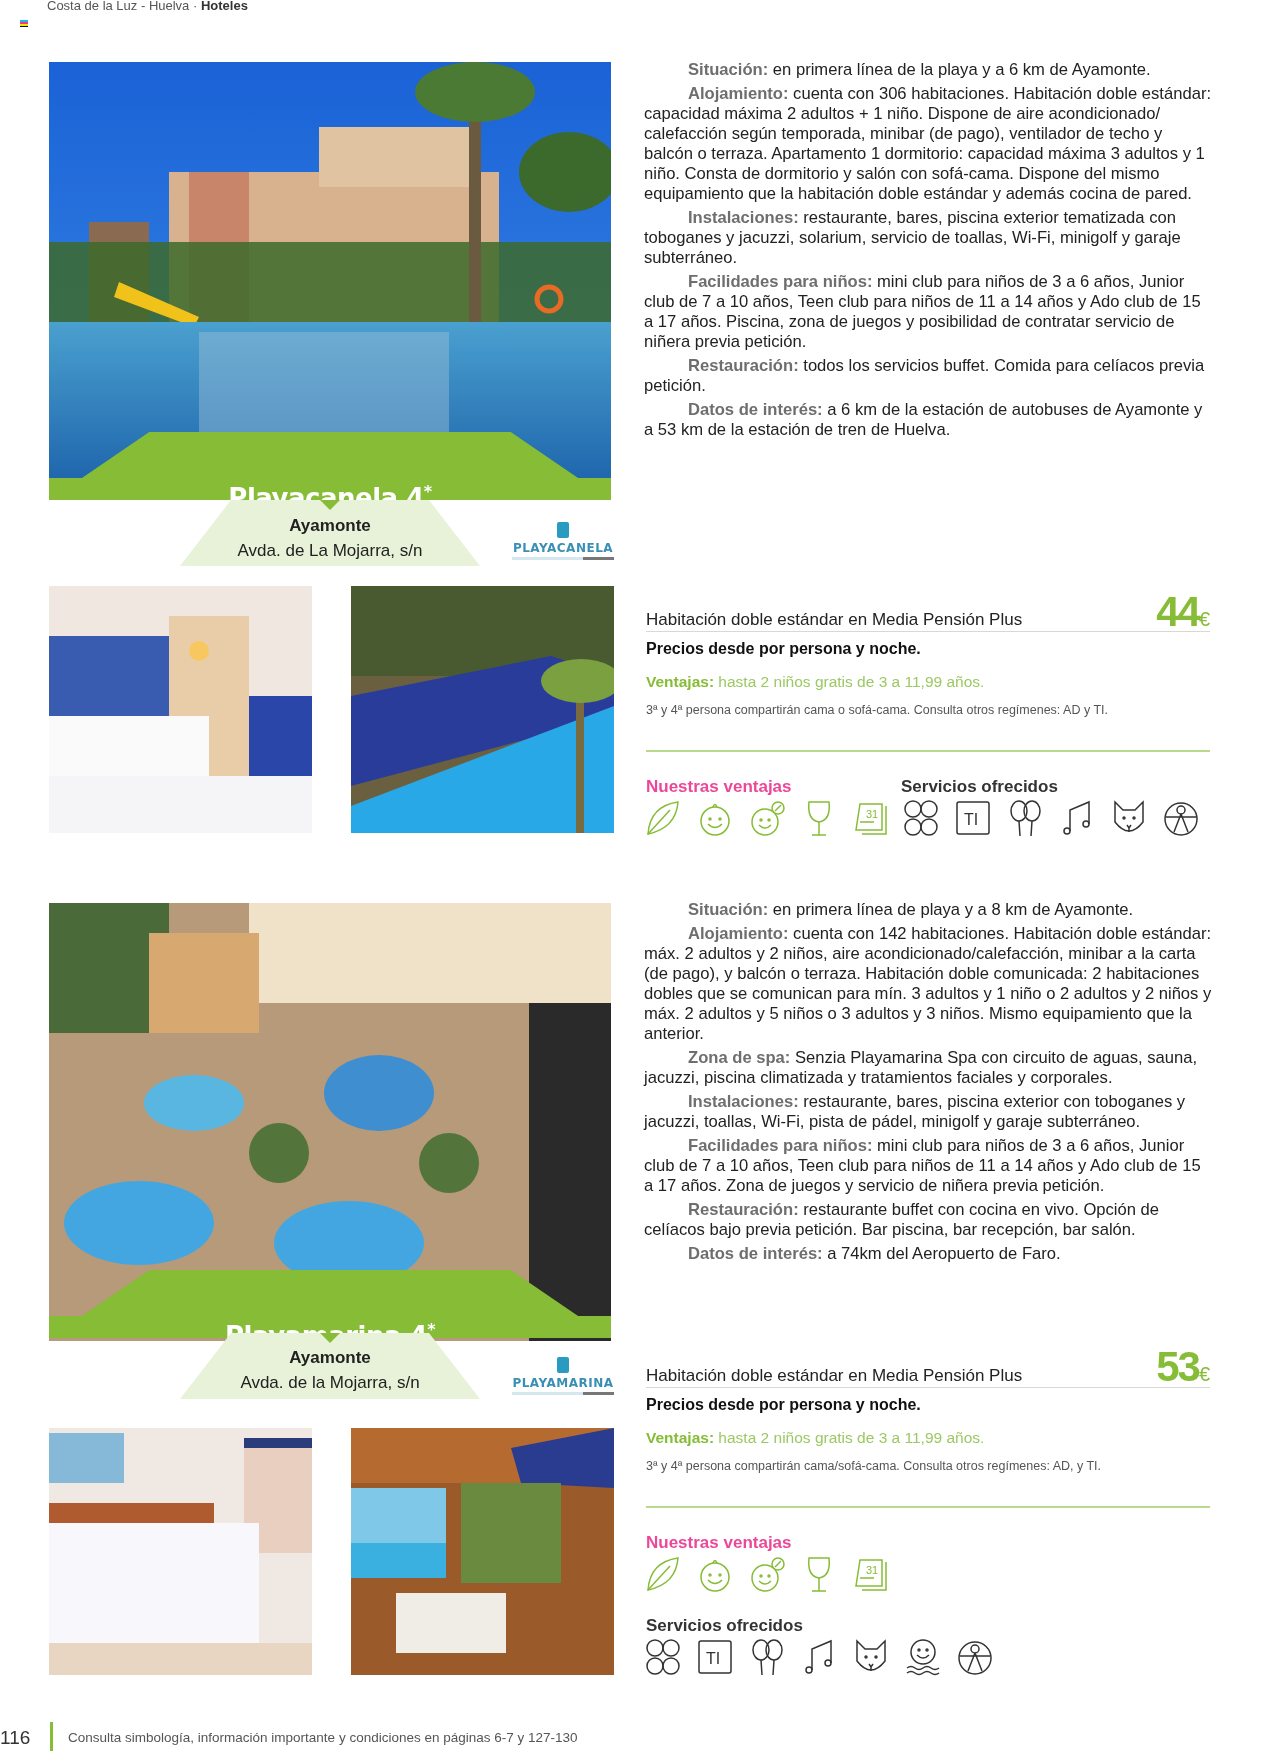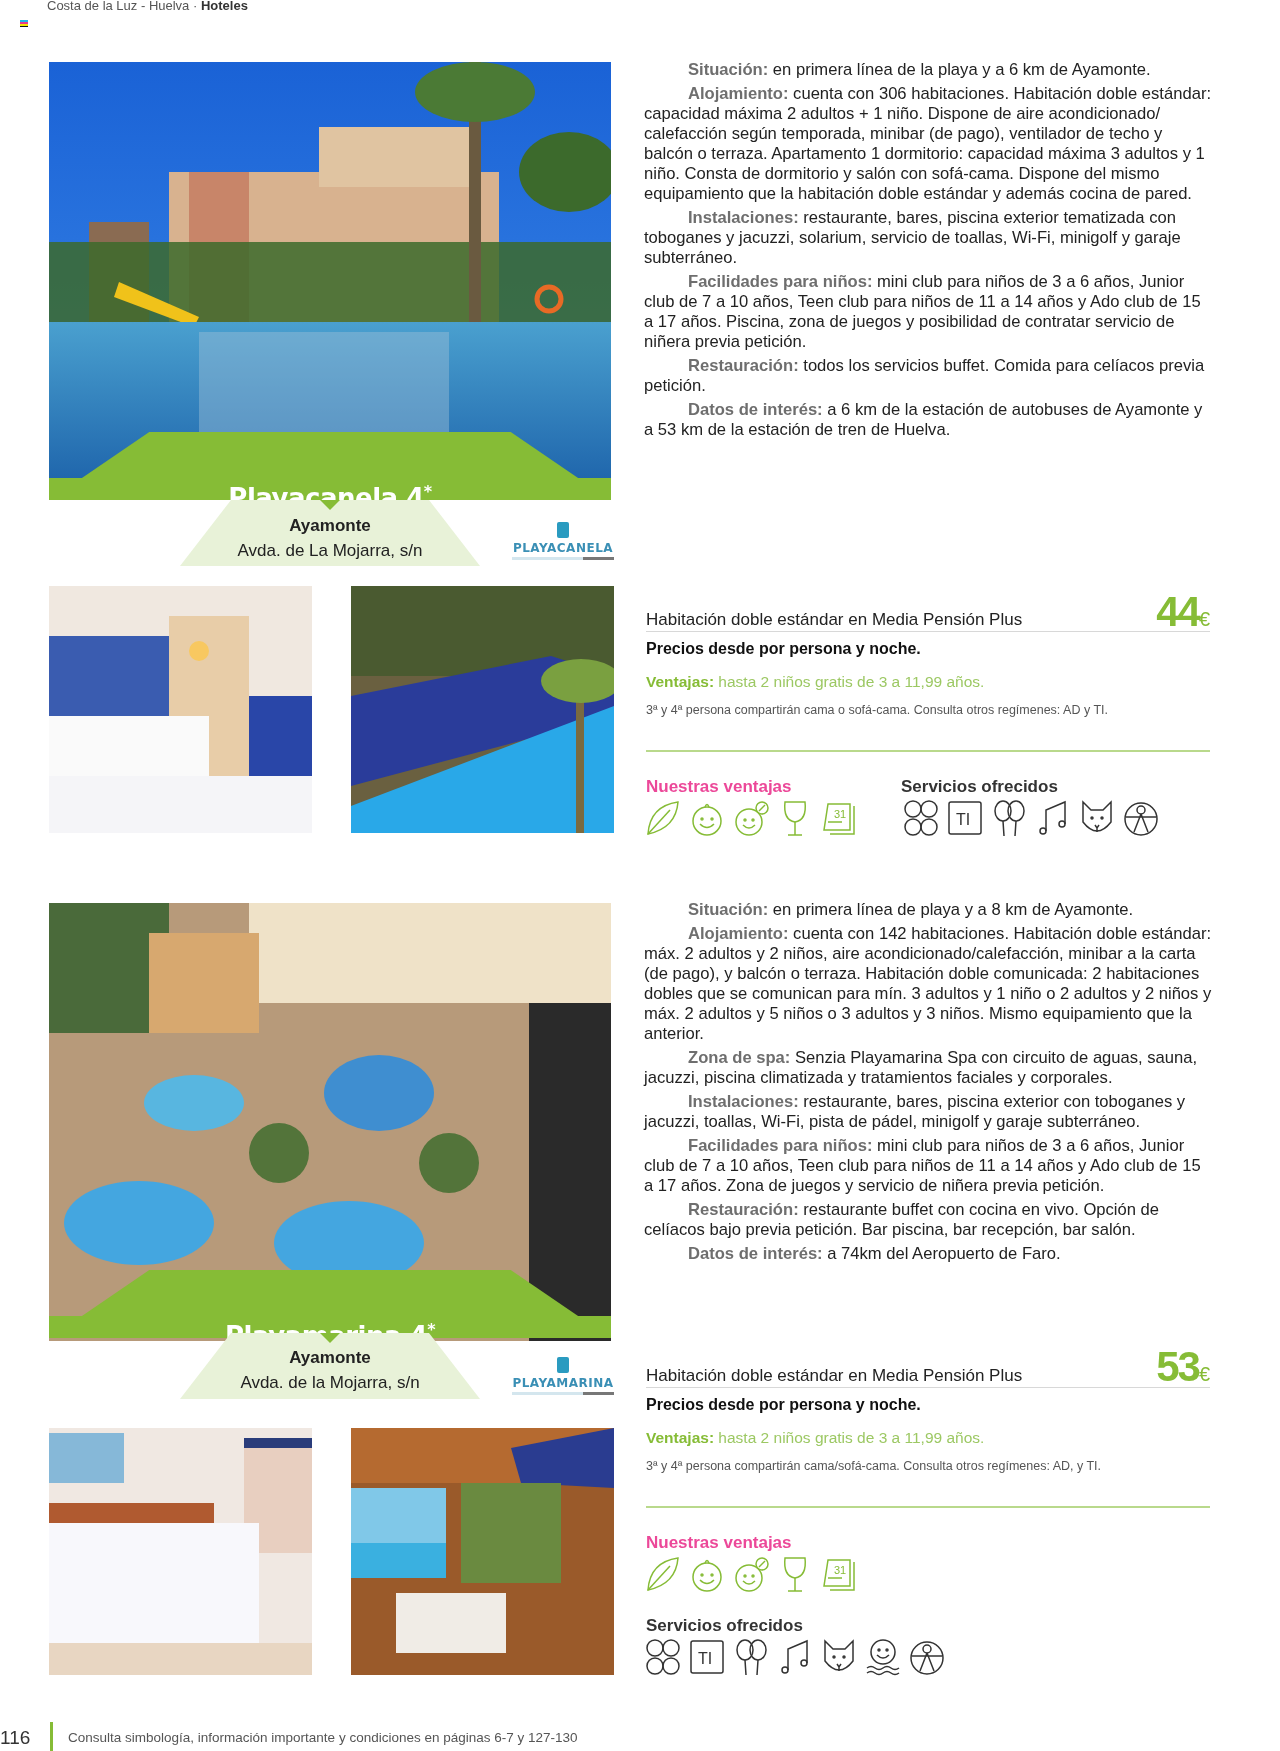--- a/index.html
+++ b/index.html
@@ -41,21 +41,21 @@
   .price .cur { font-size: 20px; letter-spacing: 0; font-weight: normal; }
   .offer-sub { position: absolute; left: 646px; font-size: 16px; font-weight: bold; color: #111; }
   .offer-adv { position: absolute; left: 646px; font-size: 15.5px; color: #9cc863; }
   .offer-adv b { color: #86bc36; }
   .offer-note { position: absolute; left: 646px; font-size: 12.5px; color: #555; }
   .green-rule { position: absolute; left: 646px; width: 564px; height: 2px; background: #b9d98c; }
 
   .sec-title { position: absolute; font-size: 17px; font-weight: bold; }
   .sec-title.green { color: #ec4899; }
   .sec-title.dark { color: #333; }
-  .icon-row { position: absolute; display: flex; gap: 6px; height: 40px; }
+  .icon-row { position: absolute; display: flex; gap: 14px; height: 40px; }
   .icon-row .ic { width: 38px; height: 40px; }
   .icon-row.g .ic svg { stroke: #86bc36; }
   .icon-row.d .ic svg { stroke: #333; }
   .ic svg { width: 38px; height: 40px; fill: none; stroke-width: 1.5; }
 
   .footer-num { position: absolute; left: 0; top: 1762px; font-size: 19px; color: #333; }
   .footer-bar { position: absolute; left: 50px; top: 1722px; width: 3px; height: 32px; background: #86bc36; }
   .footer-text { position: absolute; left: 68px; top: 1730px; font-size: 13.5px; color: #555; }
 </style>
 </head>

